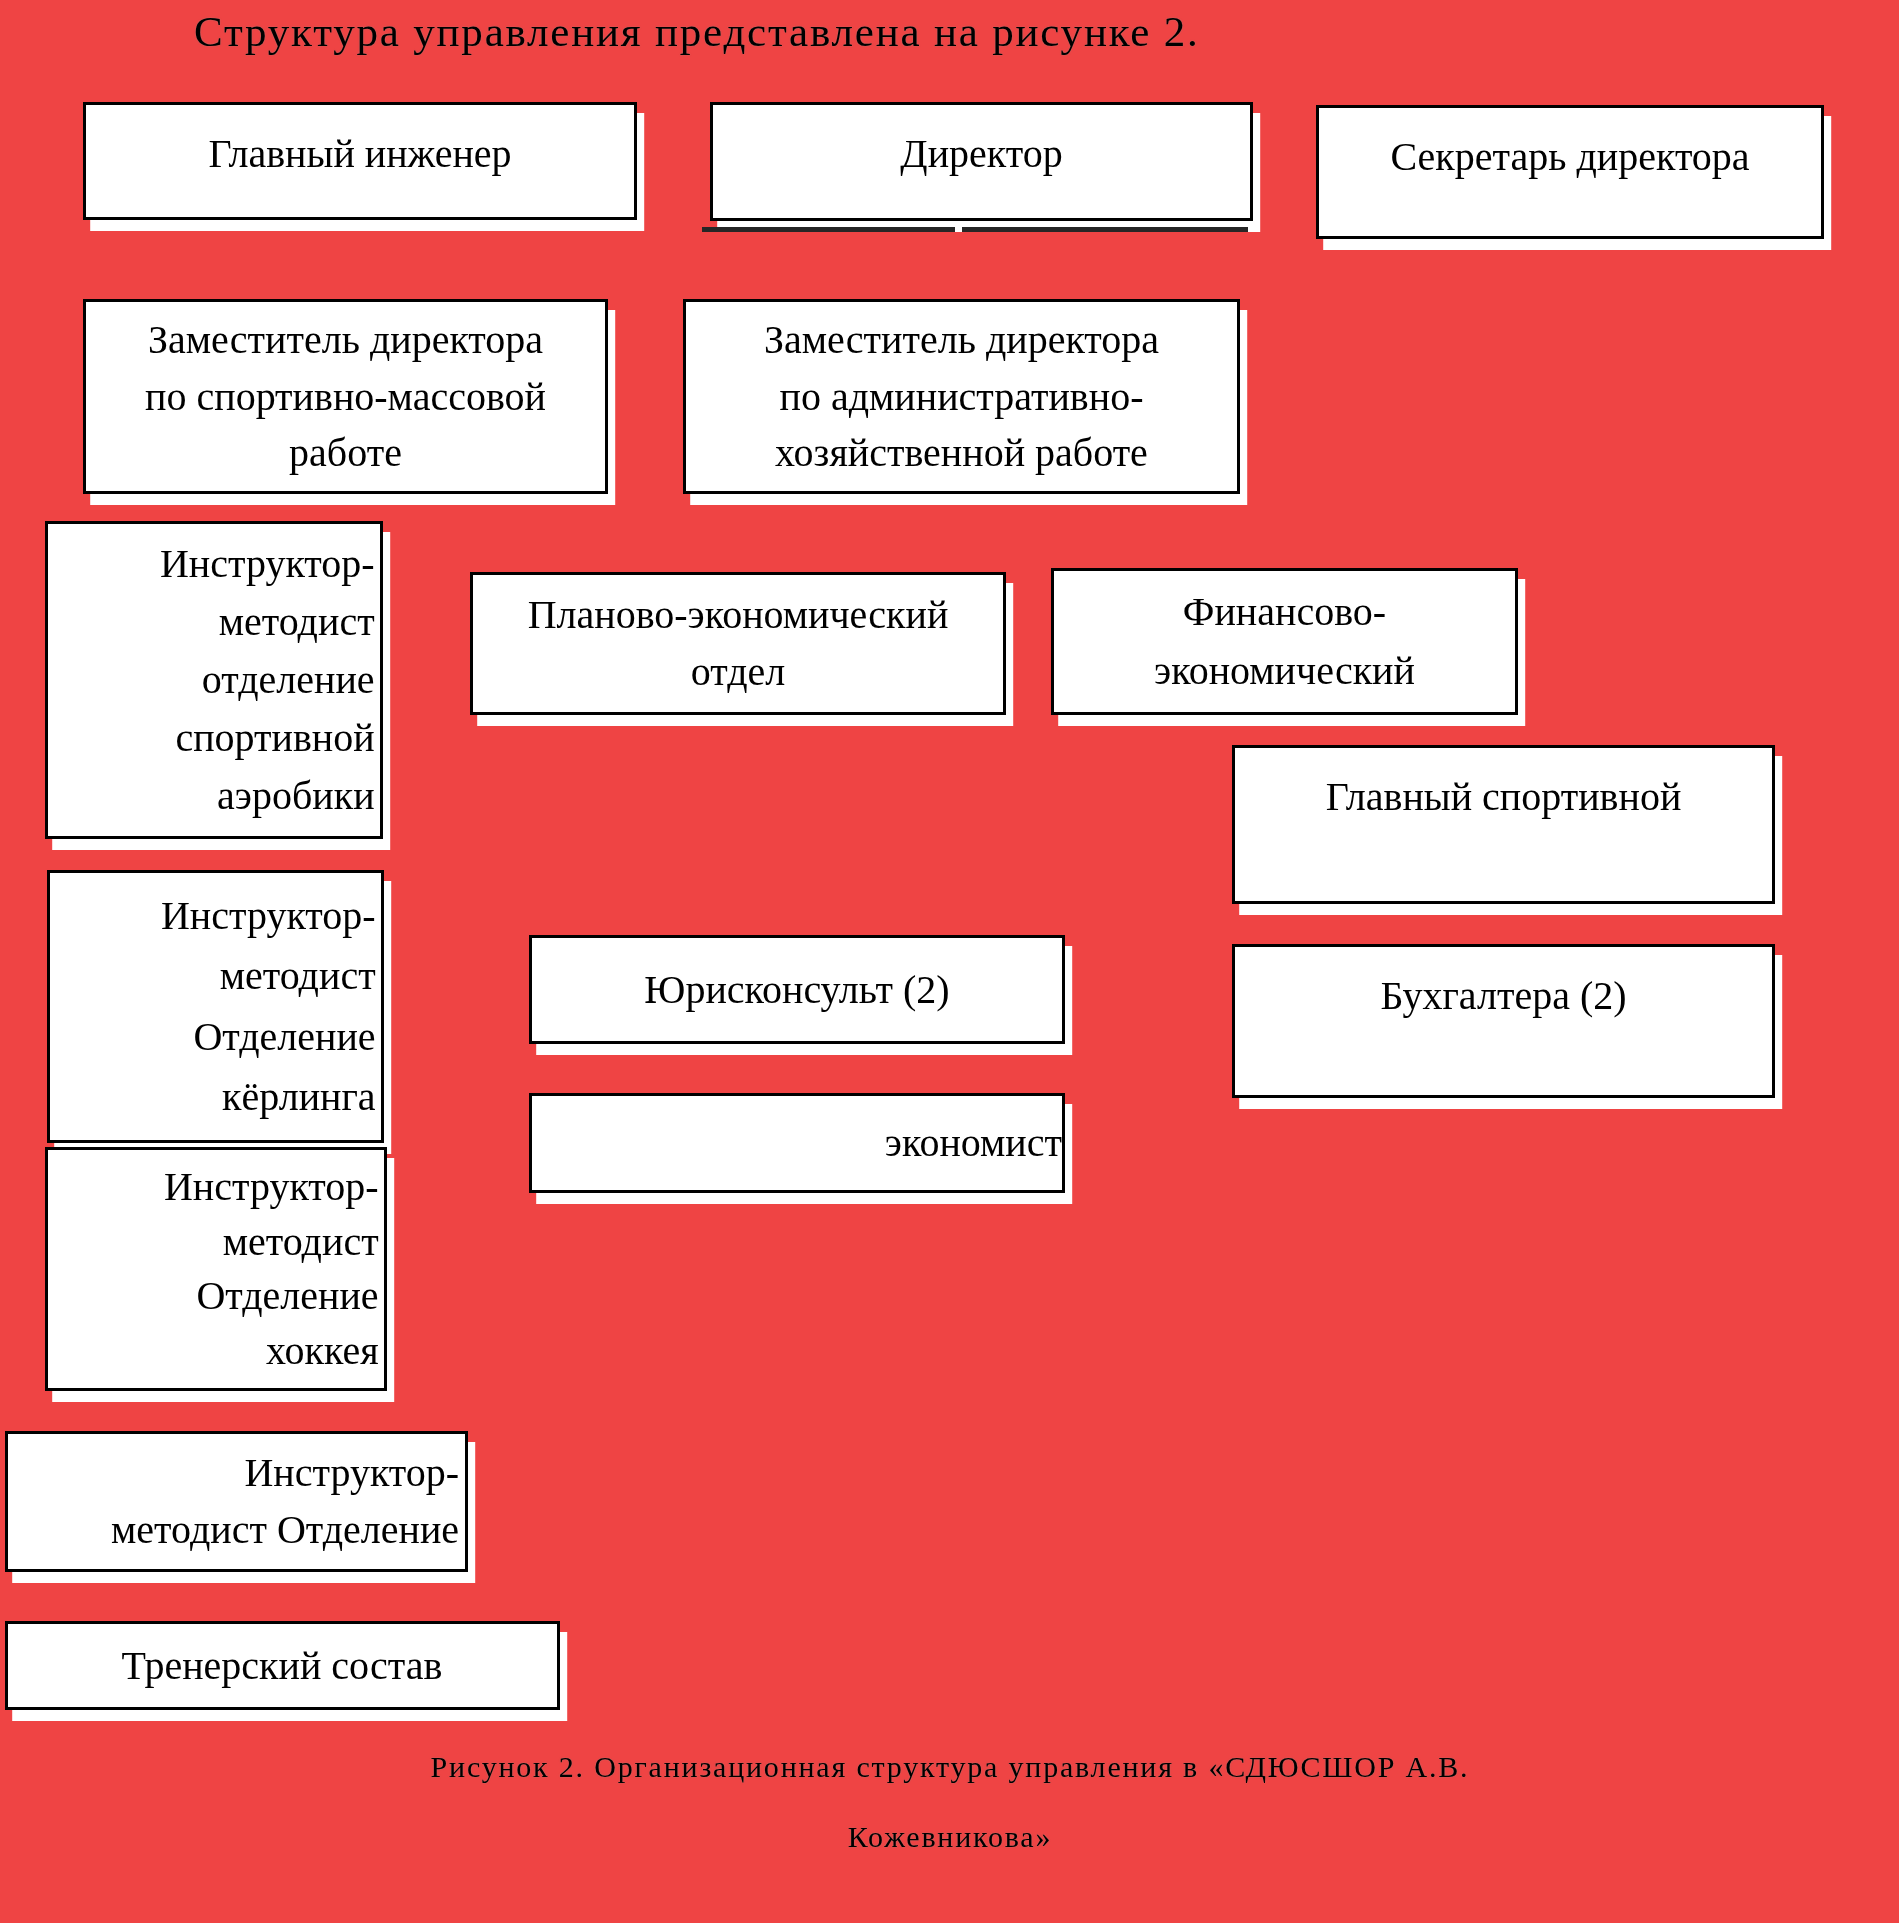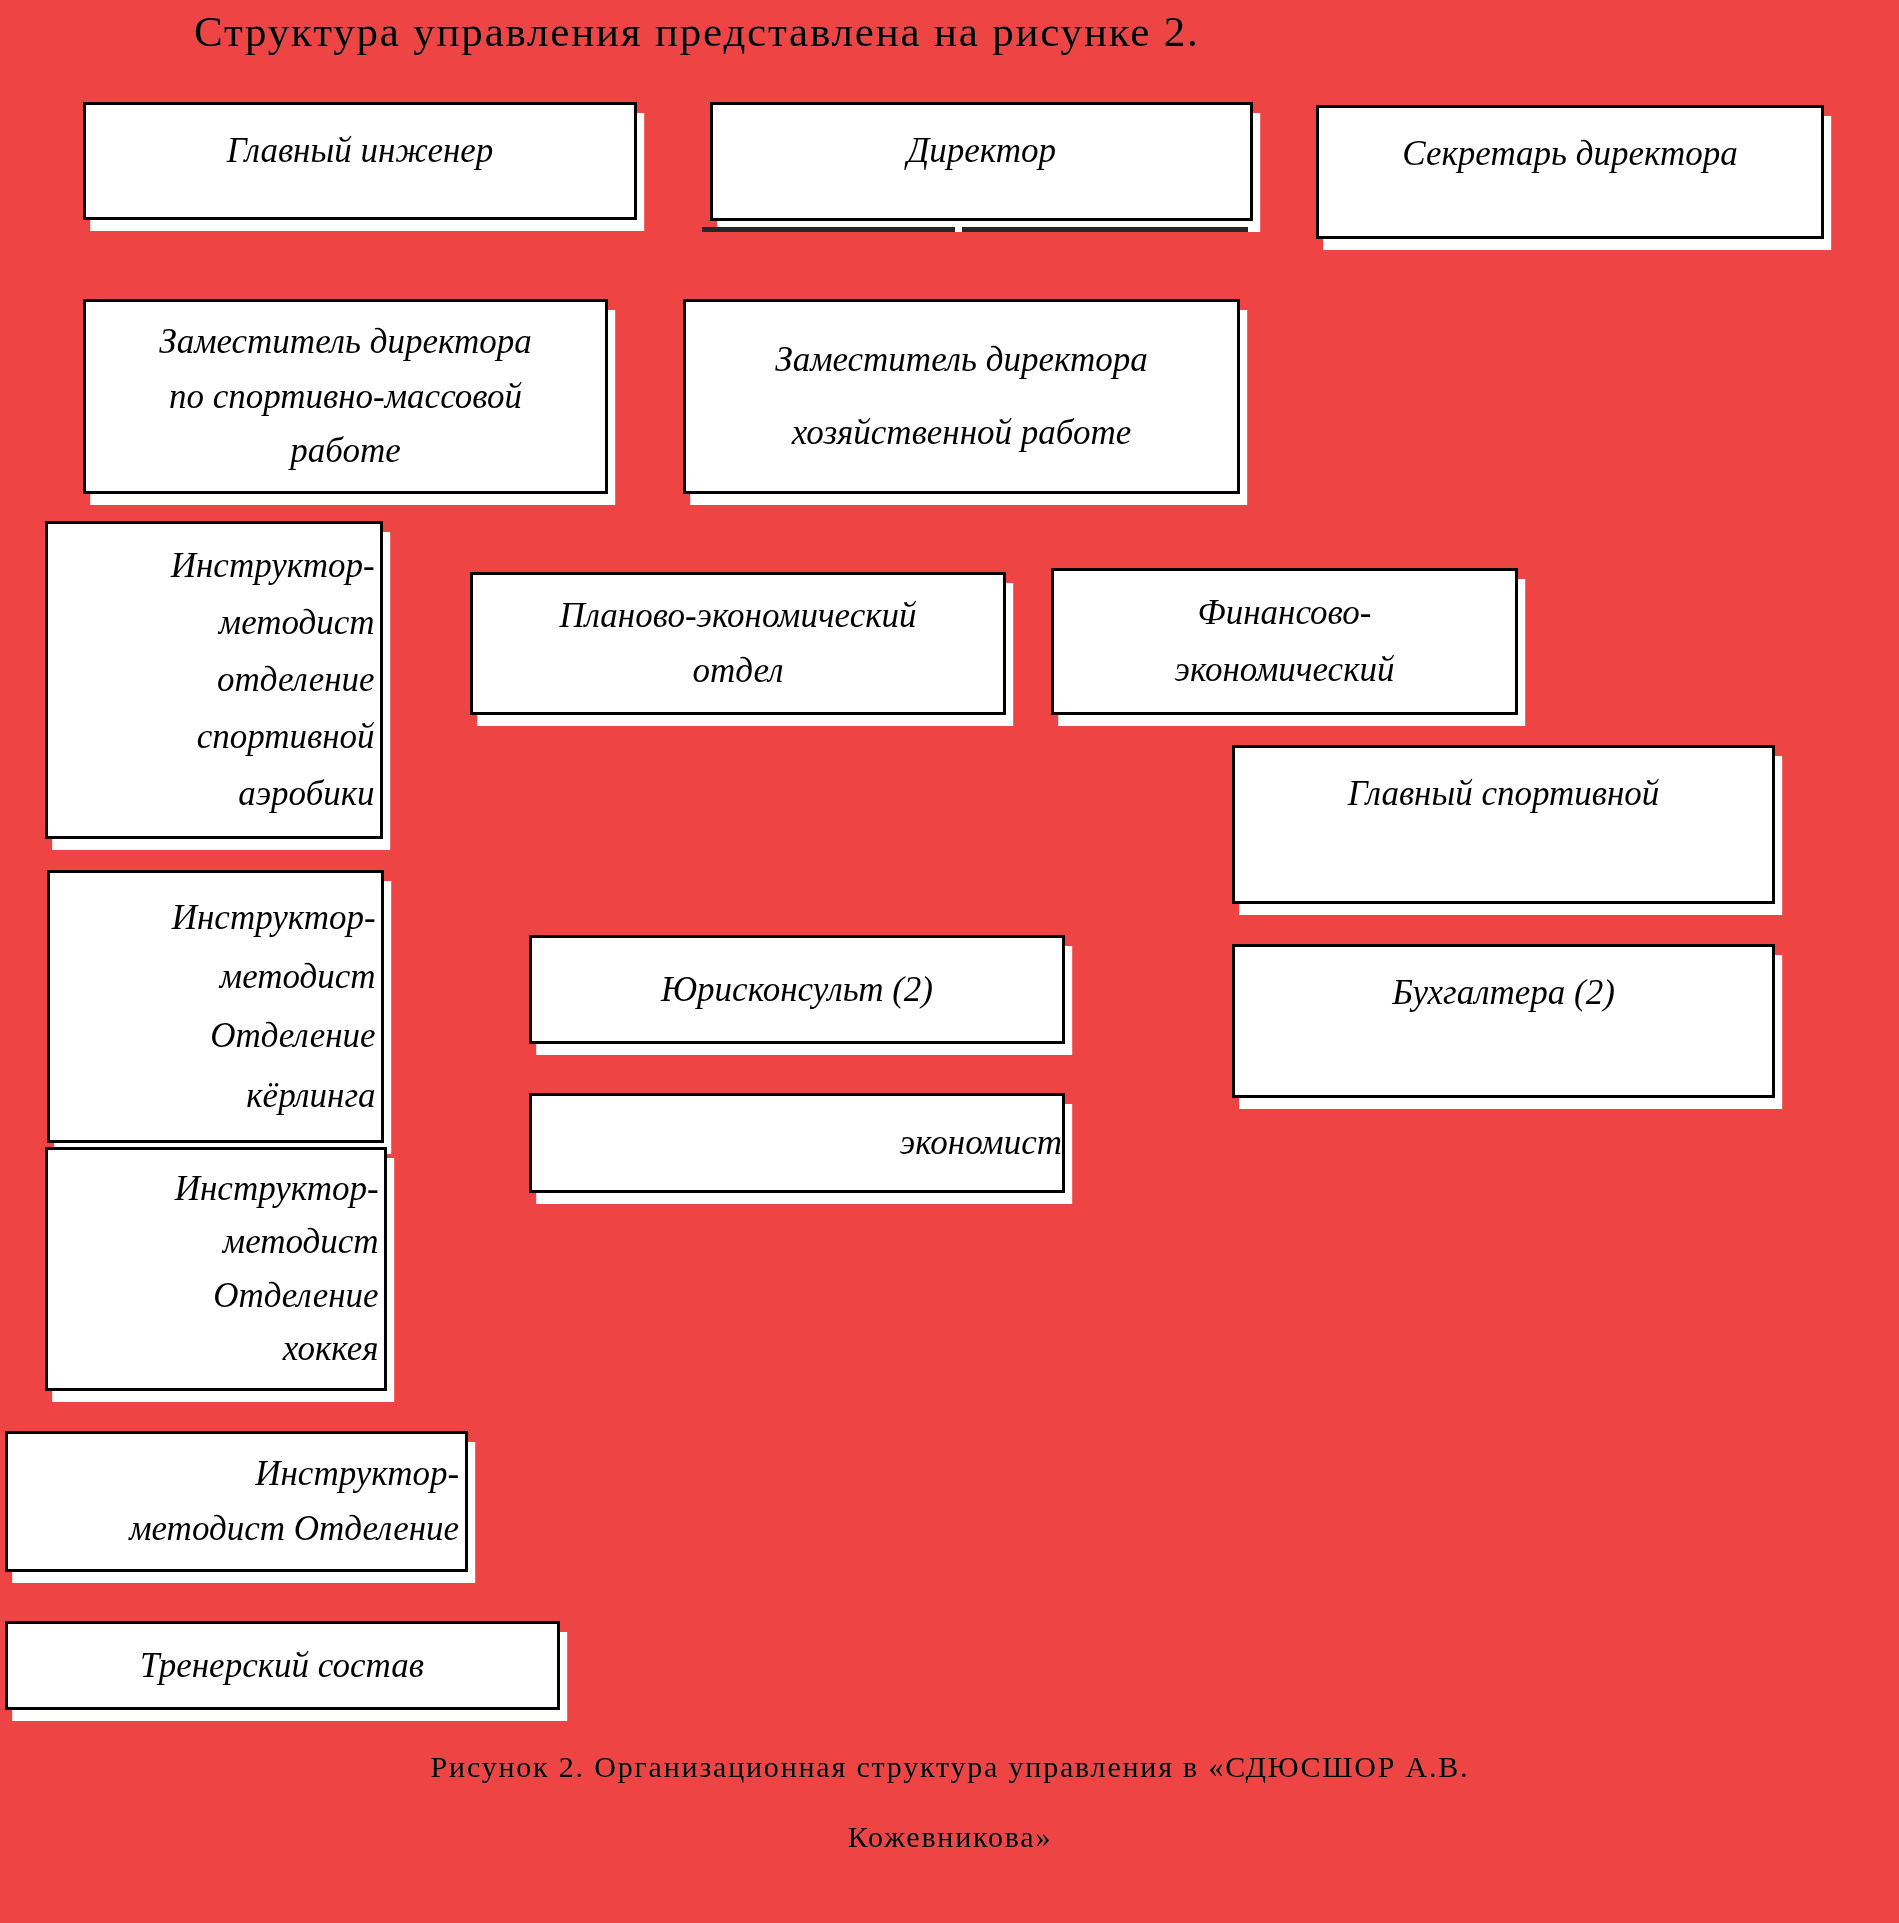--- a/index.html
+++ b/index.html
@@ -26,26 +26,25 @@
     text-align:center;
   }
   .caption .cap-line{margin-bottom:36px;font-size:30px;}
   
   .box{
     position:absolute;
     background:#ffffff;
     border:3.6px solid #000000;
     box-shadow:7.2px 11px 0 #ffffff;
     color:#000000;
-    font-size:35px;
+    font-size:40px;
     display:flex;flex-direction:column;
     box-sizing:border-box;
     text-align:center;
     line-height:1.25;
-    font-style:italic;
   }
   .box .ln{display:block;}
   .mode-top{justify-content:flex-start;padding-top:23.5px;}
   .mode-mid{justify-content:center;}
   .mode-spread{justify-content:space-evenly;padding:7.2px 5.4px;}
   .align-left{text-align:left;padding-left:27px;padding-right:5.4px;align-items:flex-end;}
   
   .b-glavny-inzhener {left:83px;  top:102px;  width:554px; height:118px;}
   .b-direktor        {left:710px; top:102px;  width:543px; height:119px;}
   .b-sekretar        {left:1316px;top:105px;  width:508px; height:134px;}
@@ -92,20 +91,21 @@
   <div class="connector c-right"></div>
 
   <div class="box b-zam-sport mode-spread">
     <span class="ln">Заместитель директора</span>
     <span class="ln">по спортивно-массовой</span>
     <span class="ln">работе</span>
   </div>
 
   <div class="box b-zam-admin mode-spread">
     <span class="ln">Заместитель директора</span>
+    <span class="ln">по административно-</span>
     <span class="ln">хозяйственной работе</span>
   </div>
 
 
   <div class="box b-aerobika mode-spread align-left">
     <span class="ln">Инструктор-</span>
     <span class="ln">методист</span>
     <span class="ln">отделение</span>
     <span class="ln">спортивной</span>
     <span class="ln">аэробики</span>

